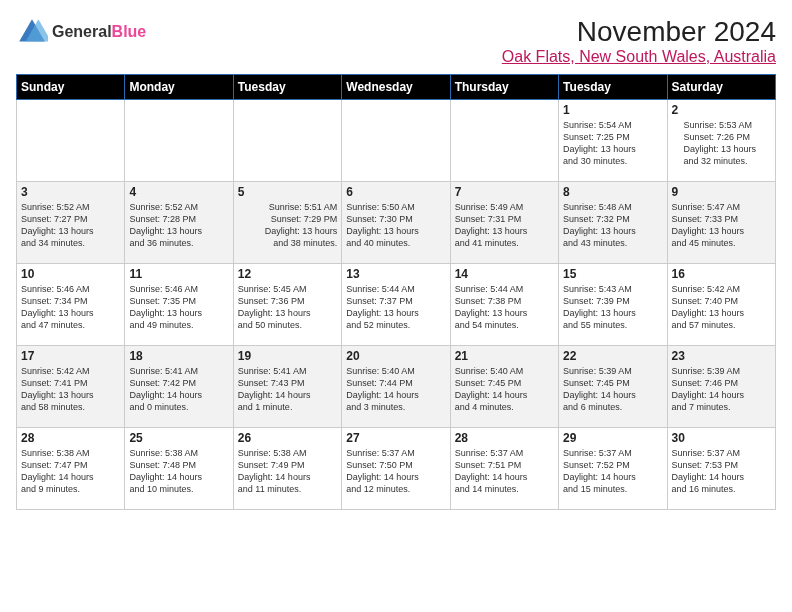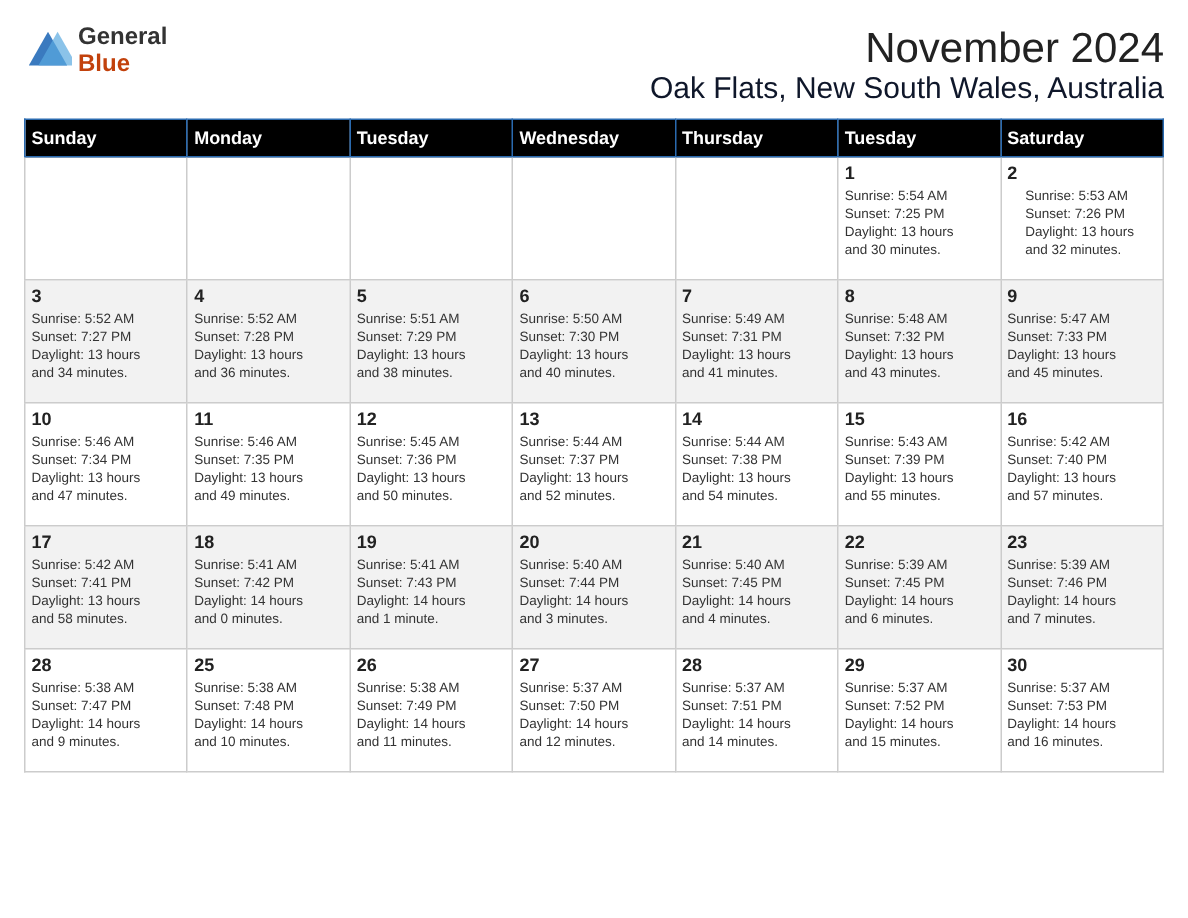--- a/index.html
+++ b/index.html
@@ -16,48 +16,49 @@
       align-items: flex-start;
       margin-bottom: 8px;
     }
     .logo {
       display: flex;
       align-items: center;
       gap: 4px;
     }
     .logo-text {
       display: flex;
-      flex-direction: column;
+      flex-direction: row;
       line-height: 1.1;
     }
     .logo-general {
       font-size: 16px;
       font-weight: bold;
       color: #333;
     }
     .logo-blue {
       font-size: 16px;
       font-weight: bold;
-      color: #c2410c;
+      color: #ec4899;
     }
     .logo-icon {
       width: 32px;
       height: 32px;
     }
     .title-area {
       text-align: right;
     }
     .month-title {
       font-size: 28px;
       font-weight: normal;
       color: #222;
     }
     .location-title {
-      font-size: 20px;
-      color: #0f172a;
+      font-size: 16px;
+      color: #be185d;
+      text-decoration: underline;
     }
     table {
       width: 100%;
       border-collapse: collapse;
       table-layout: fixed;
     }
     thead th {
       background: #000000;
       color: #fff;
       font-size: 12px;
@@ -158,21 +159,21 @@
         </td>
         <td>
           <span class="day-number">4</span>
           <div class="day-info" style="white-space: pre-line;">Sunrise: 5:52 AM
 Sunset: 7:28 PM
 Daylight: 13 hours
 and 36 minutes.</div>
         </td>
         <td>
           <span class="day-number">5</span>
-          <div class="day-info" style="white-space: pre-line;">Sunrise: 5:51 AM
+          <div class="day-info" style="white-space: pre-line; text-align: right;">Sunrise: 5:51 AM
 Sunset: 7:29 PM
 Daylight: 13 hours
 and 38 minutes.</div>
         </td>
         <td>
           <span class="day-number">6</span>
           <div class="day-info" style="white-space: pre-line;">Sunrise: 5:50 AM
 Sunset: 7:30 PM
 Daylight: 13 hours
 and 40 minutes.</div>

